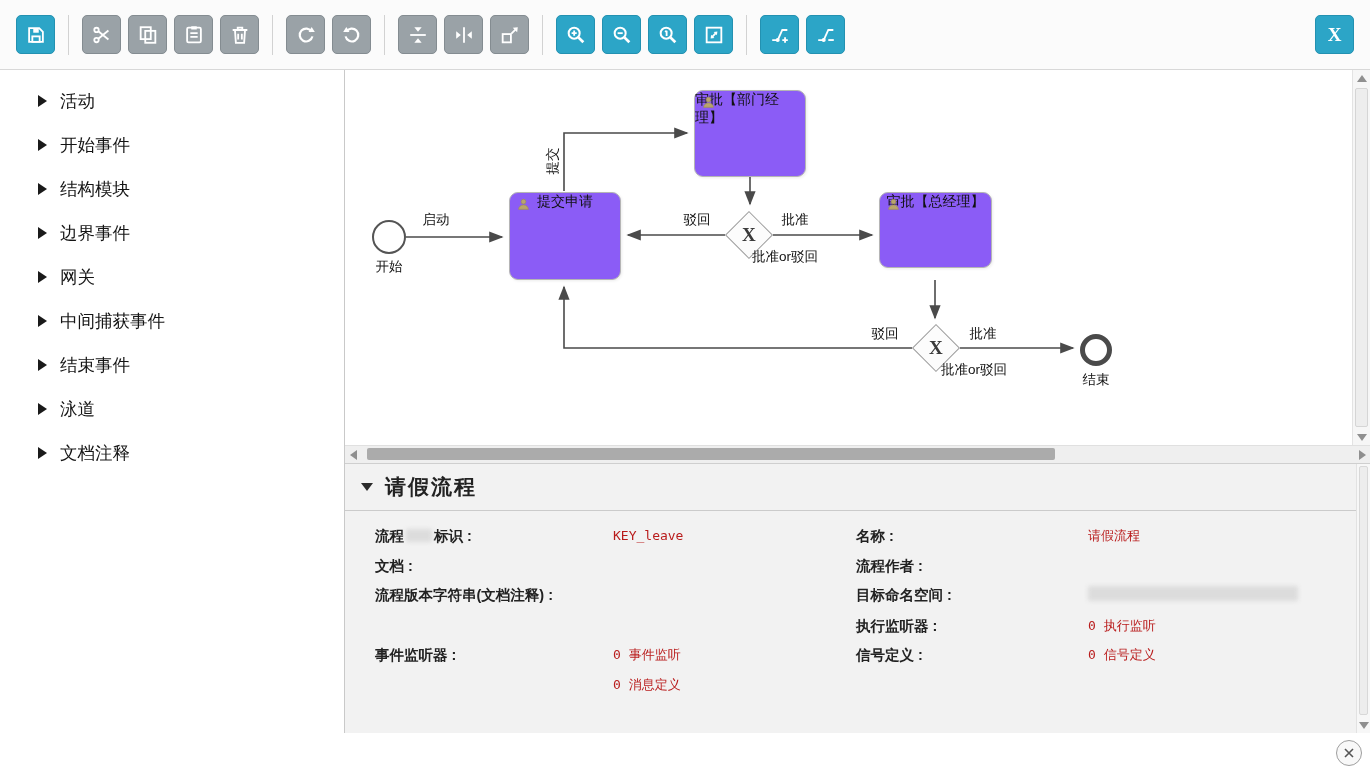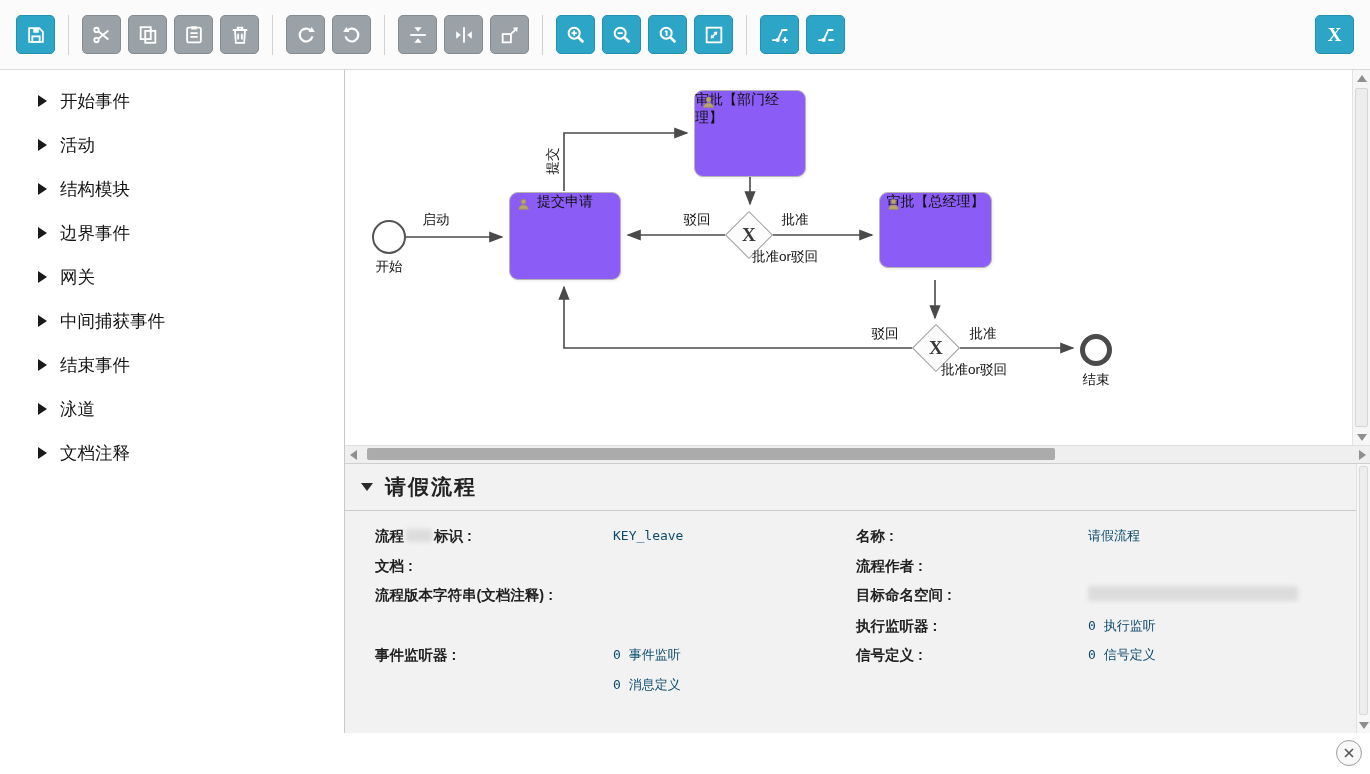--- a/index.html
+++ b/index.html
@@ -55,21 +55,21 @@
 
   
   .props{flex:1;background:#f2f2f2;position:relative;border-top:1px solid #cfcfcf;overflow:hidden}
   .props-header{height:46px;display:flex;align-items:center;padding-left:16px;border-bottom:1px solid #cbcbcb}
   .tri-collapse{width:0;height:0;border-left:6px solid transparent;border-right:6px solid transparent;
         border-top:8px solid #2b2b2b;margin-right:12px;cursor:pointer}
   .props-title{font-size:21px;font-weight:bold;letter-spacing:2px;color:#222;font-family:"Liberation Serif",serif}
   .grid{display:grid;grid-template-columns:238px 243px 232px 1fr;padding:16px 40px 0 30px;row-gap:10px;
         font-size:14.5px;line-height:1.35;align-items:start}
   .lbl{font-weight:bold;color:#222}
-  .val{font-family:"DejaVu Sans Mono","Liberation Mono",monospace;font-size:13px;color:#0c4a6e}
+  .val{font-family:"DejaVu Sans Mono","Liberation Mono",monospace;font-size:13px;color:#b91c1c}
   .redact{display:inline-block;background:#dcdcdc;filter:blur(2px);border-radius:2px}
   .pscroll{position:absolute;top:0;right:0;bottom:0;width:14px;background:#f7f7f7;border-left:1px solid #e2e2e2;box-sizing:border-box}
   .pthumb{position:absolute;left:2px;right:2px;top:2px;bottom:18px;background:#ededed;border:1px solid #d8d8d8;border-radius:2px}
 
   
   .bottombar{height:41px;position:relative;background:#fff}
   .close-circle{position:absolute;right:8px;top:7px;width:24px;height:24px;border-radius:50%;
         border:1px solid #9e9e9e;background:#f8f8f8;display:flex;align-items:center;justify-content:center;cursor:pointer}
 </style>
 </head>
@@ -194,25 +194,25 @@
   <button class="tb teal xbtn">
     <span>X</span>
   </button>
 </div>
 
 <div class="main">
 
   <div class="palette">
     <div class="pal">
       <span class="chev"></span>
+      <span>活动</span>
+    </div>
+    <div class="pal">
+      <span class="chev"></span>
       <span>开始事件</span>
-    </div>
-    <div class="pal">
-      <span class="chev"></span>
-      <span>活动</span>
     </div>
     <div class="pal">
       <span class="chev"></span>
       <span>结构模块</span>
     </div>
     <div class="pal">
       <span class="chev"></span>
       <span>边界事件</span>
     </div>
     <div class="pal">

